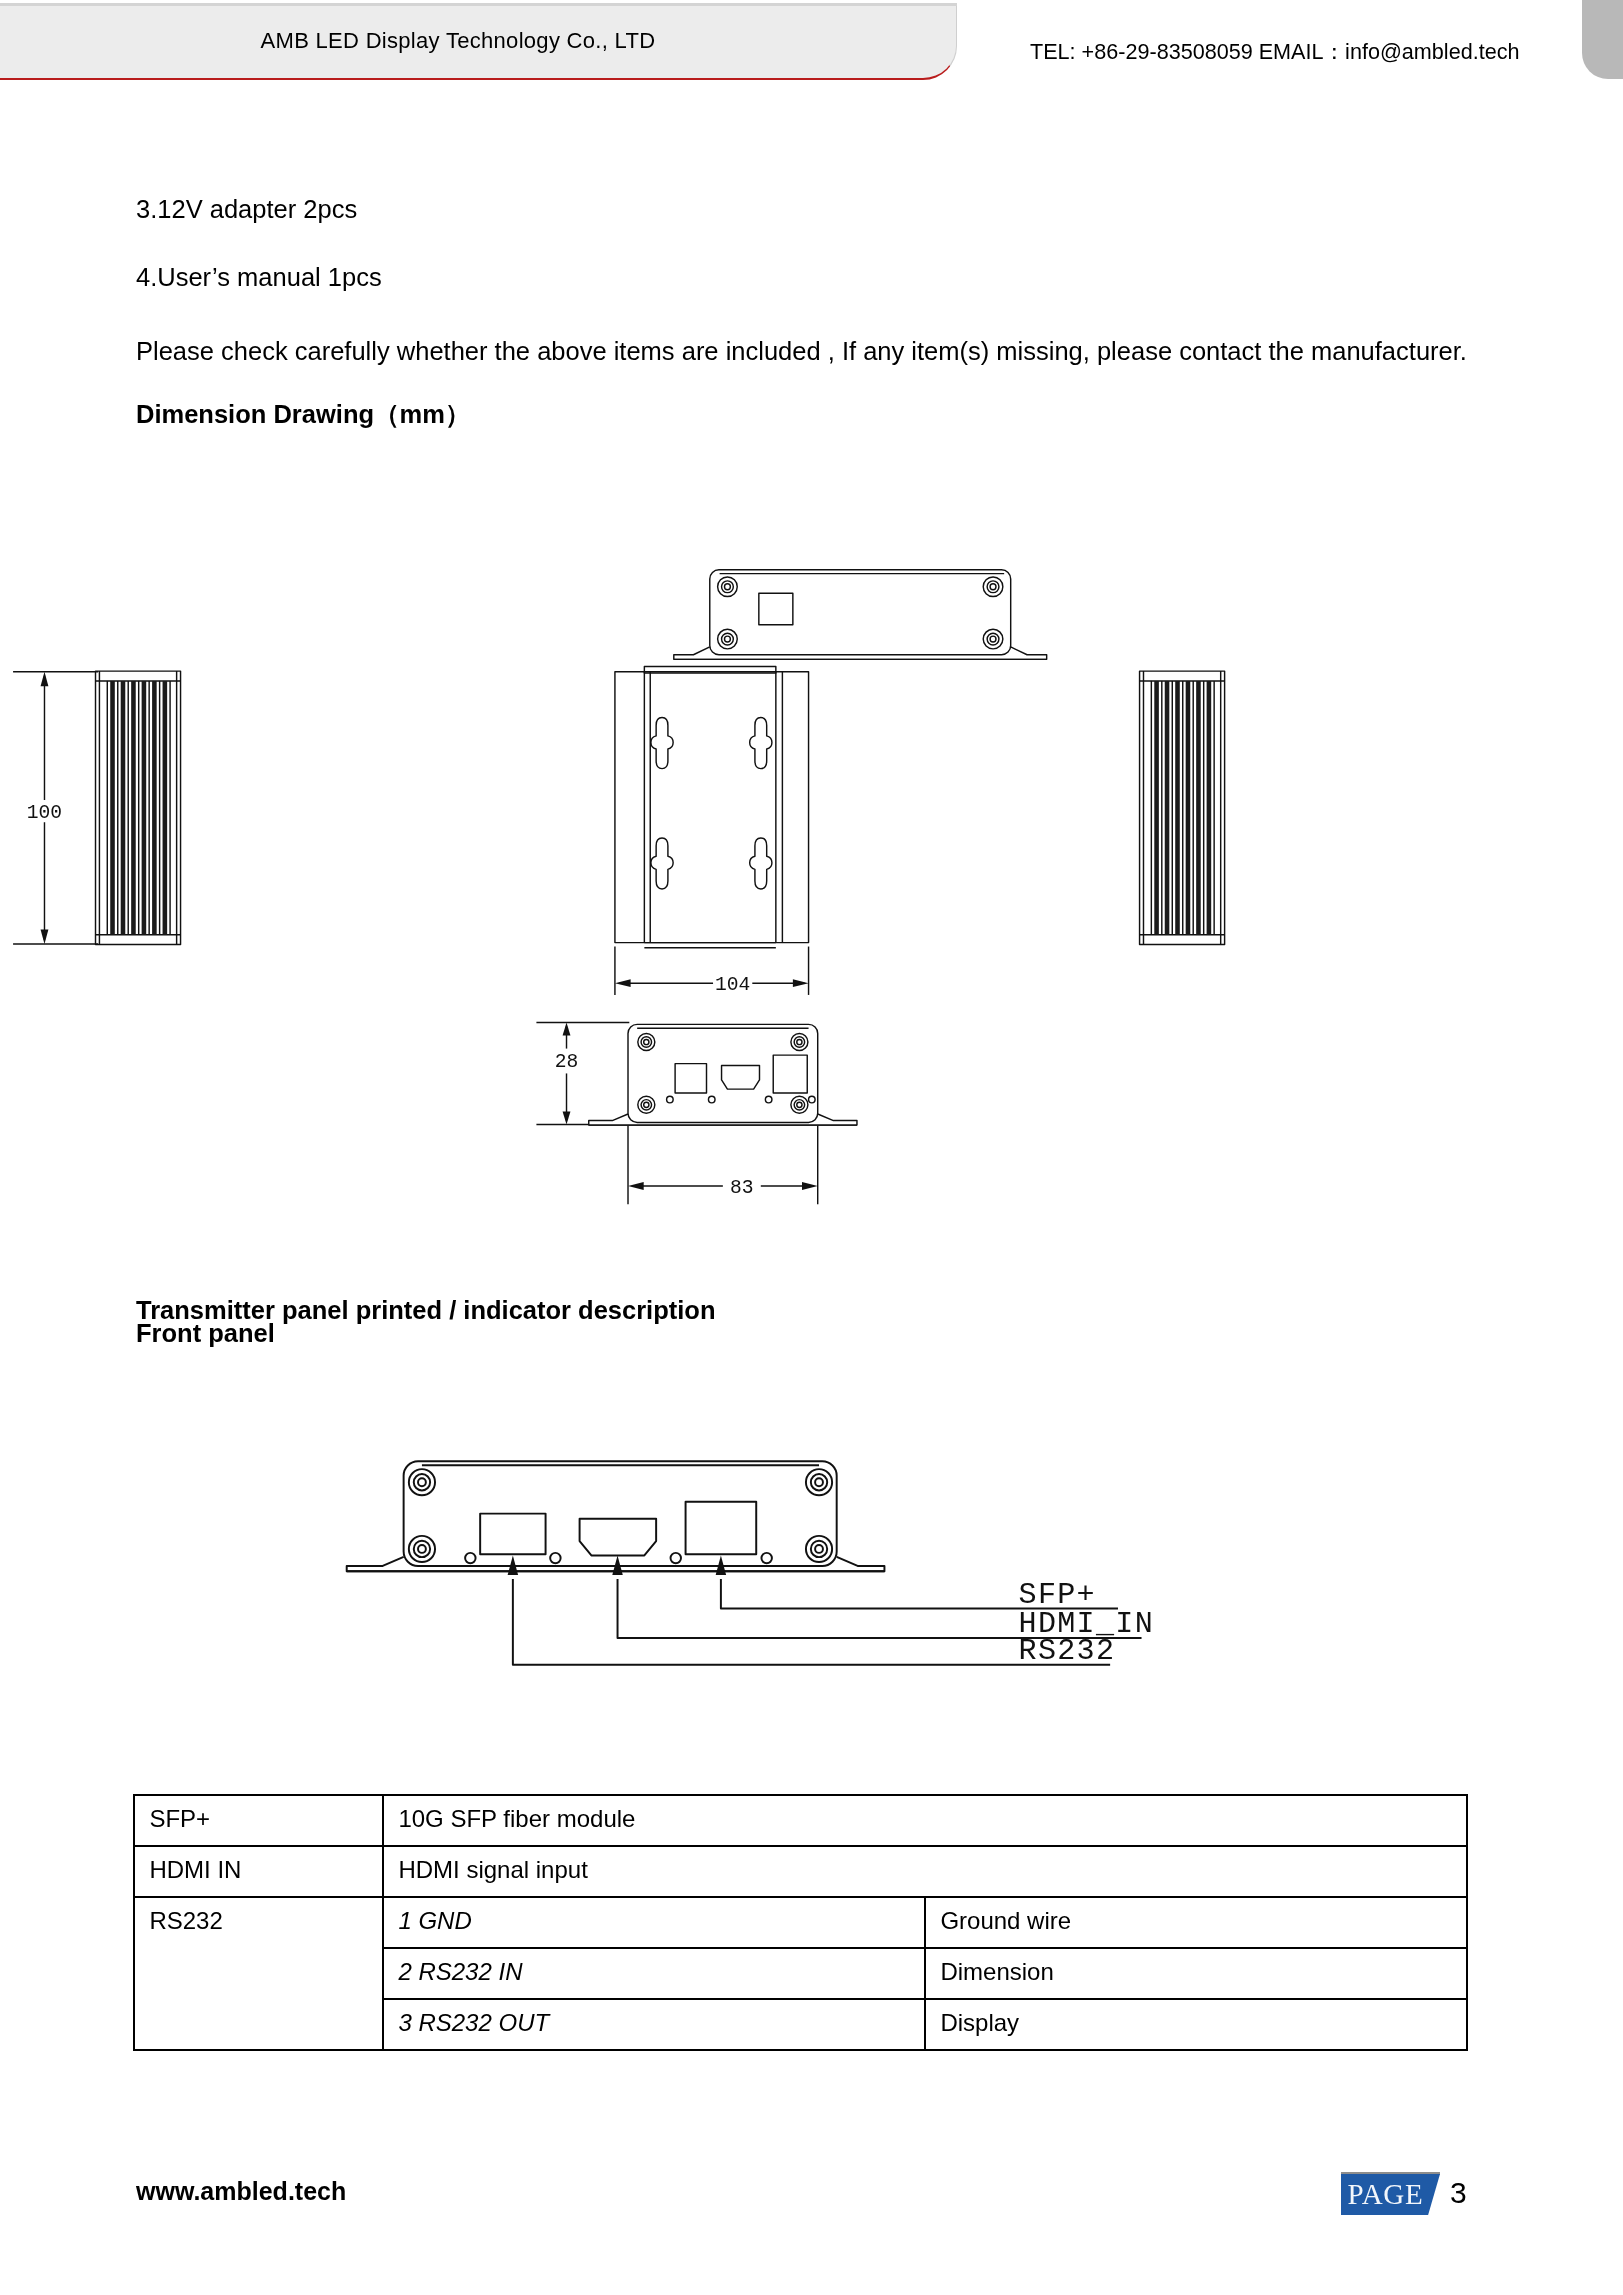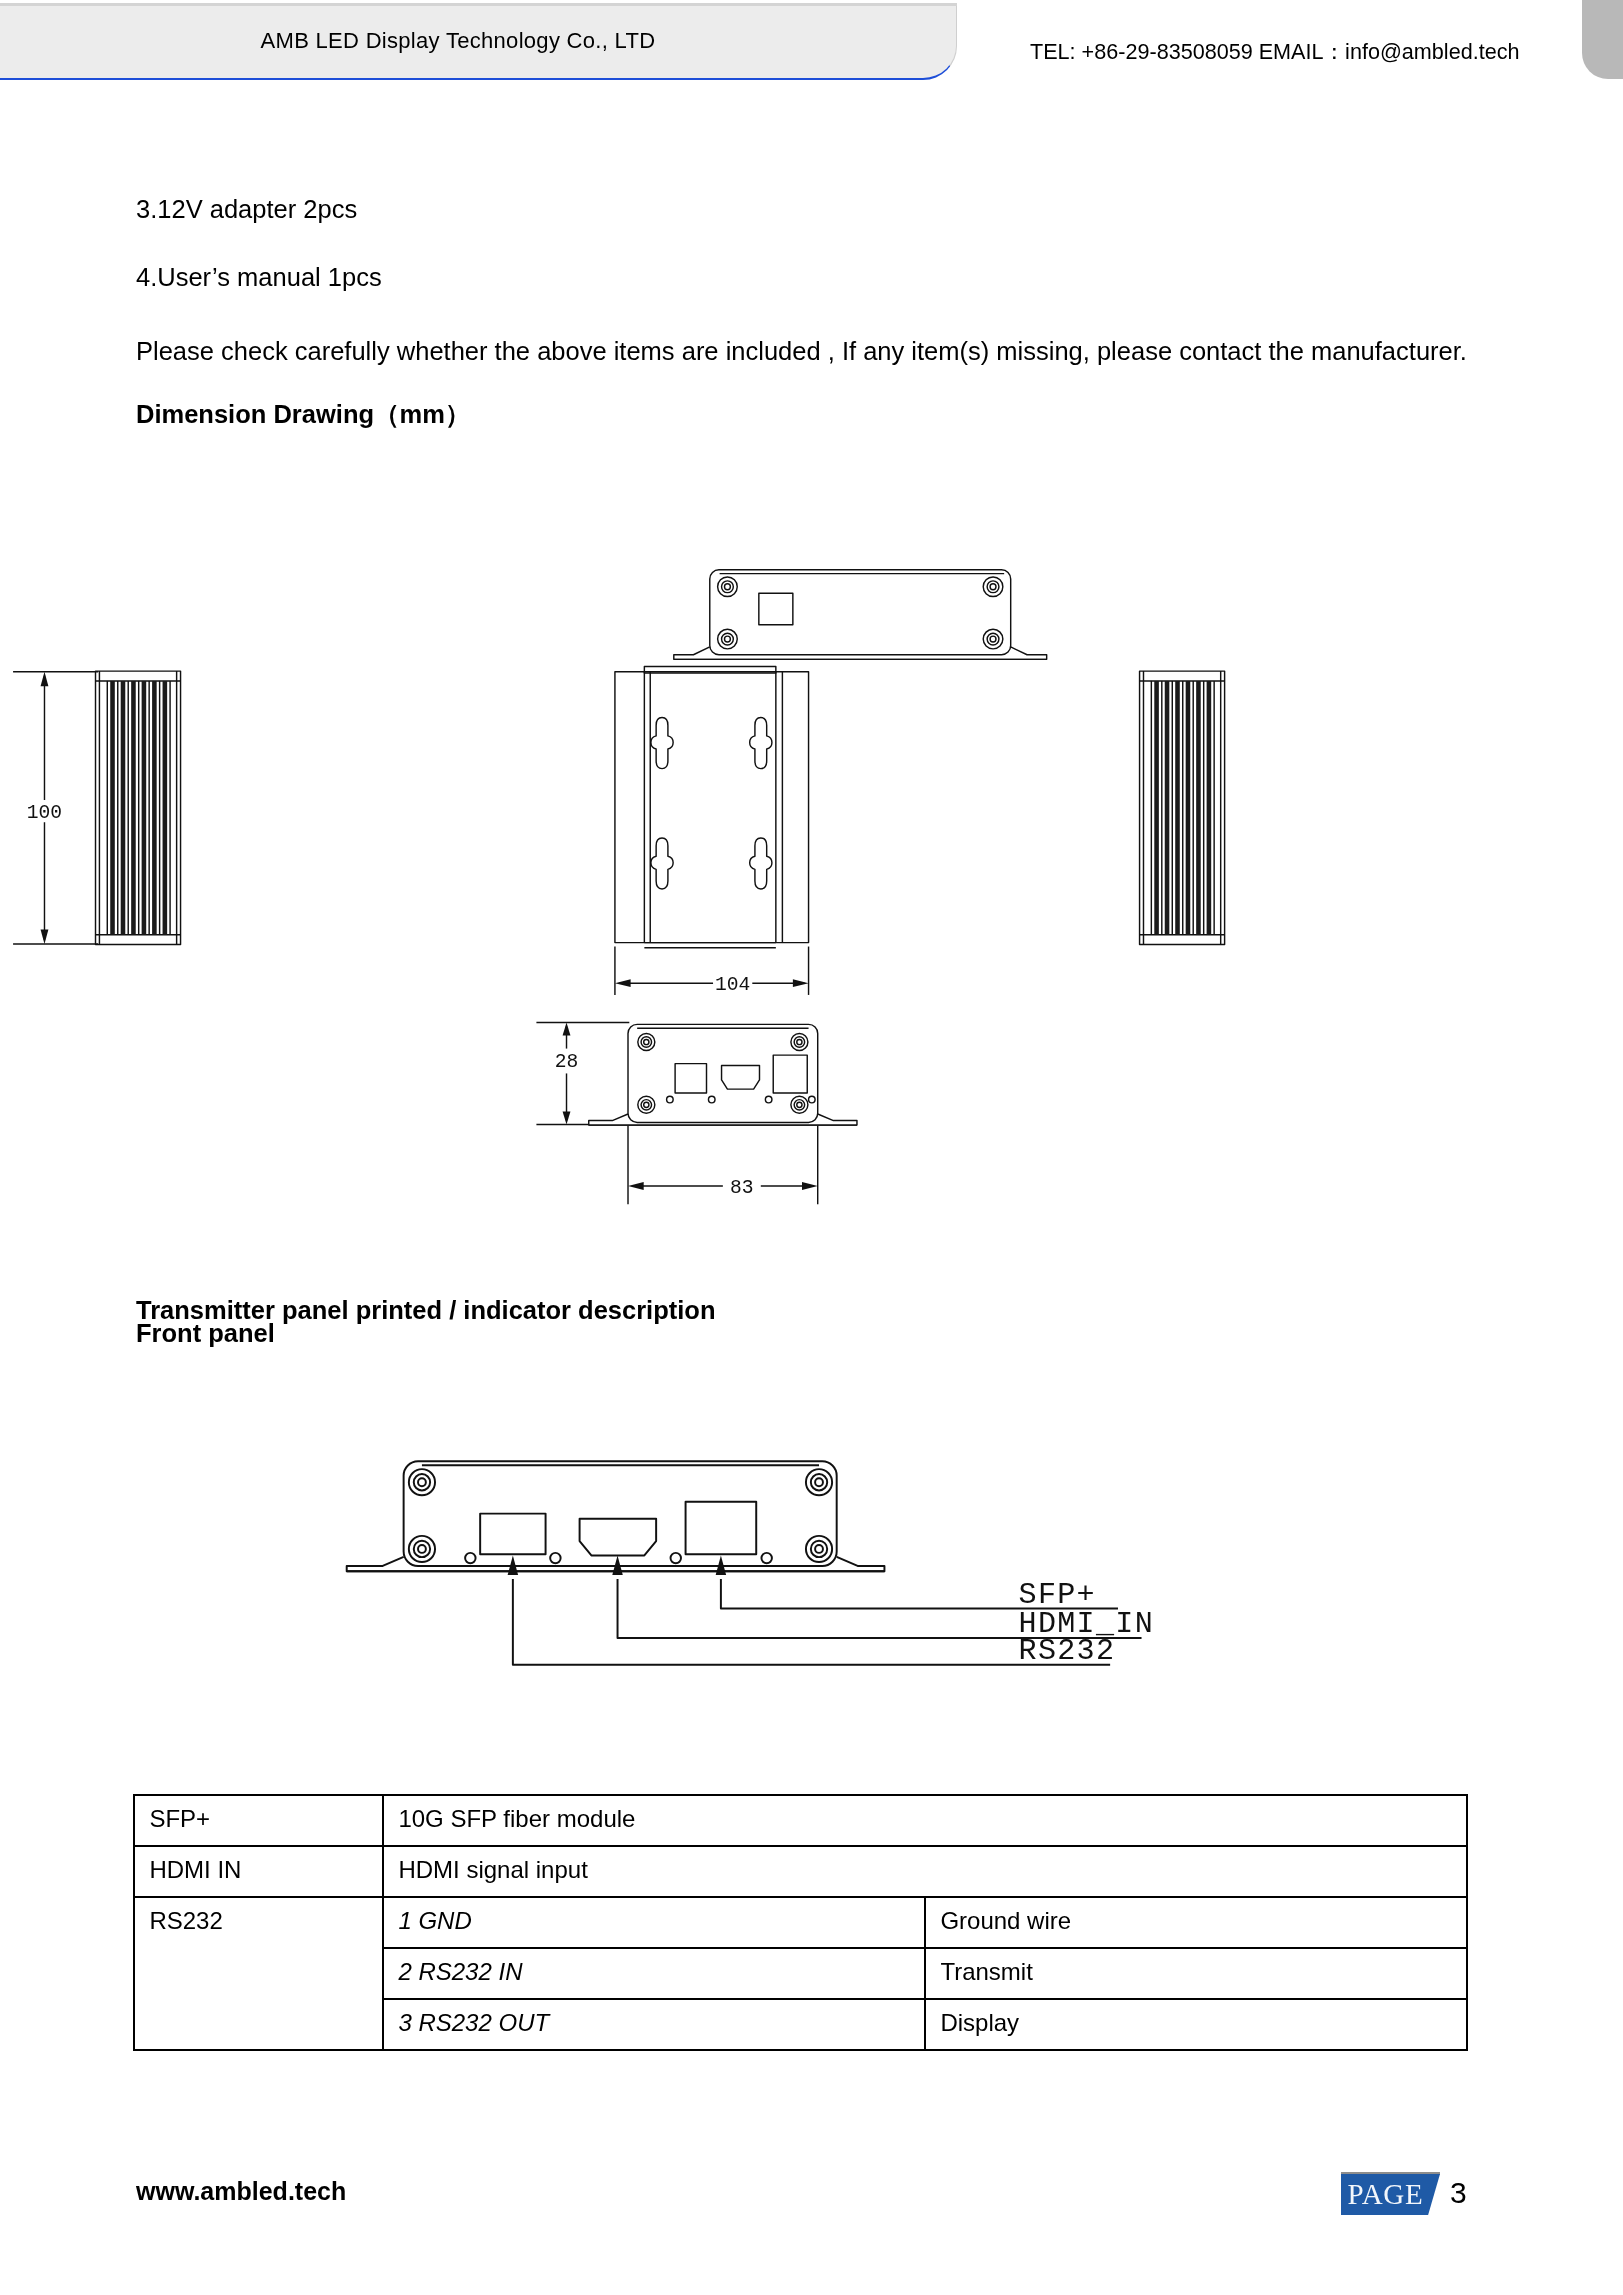--- a/index.html
+++ b/index.html
@@ -23,21 +23,21 @@
     width: 1623px;
     height: 86px;
   }
   .header-tab {
     position: absolute;
     left: 0; top: 2.6px;
     width: 957px;
     height: 77px;
     background: #ececec;
     border-bottom-right-radius: 34px;
-    border-bottom: 2px solid #1d4ed8;
+    border-bottom: 2px solid #b91c1c;
     border-right: 1.3px solid #cfcfcf;
     box-sizing: border-box;
   }
   .header-tab-top-line {
     position: absolute;
     left: 0; top: 0;
     width: 957px;
     height: 3.3px;
     background: #d4d4d4;
   }
@@ -450,21 +450,21 @@
     <td class="col-a">HDMI IN</td>
     <td colspan="2">HDMI signal input</td>
   </tr>
   <tr>
     <td class="col-a" rowspan="3">RS232</td>
     <td class="col-b">1 GND</td>
     <td>Ground wire</td>
   </tr>
   <tr>
     <td class="col-b">2 RS232 IN</td>
-    <td>Transmit</td>
+    <td>Dimension</td>
   </tr>
   <tr>
     <td class="col-b">3 RS232 OUT</td>
     <td>Display</td>
   </tr>
 </tbody>
   </table>
 
 <div class="footer">
   <div class="footer-site">www.ambled.tech</div>

